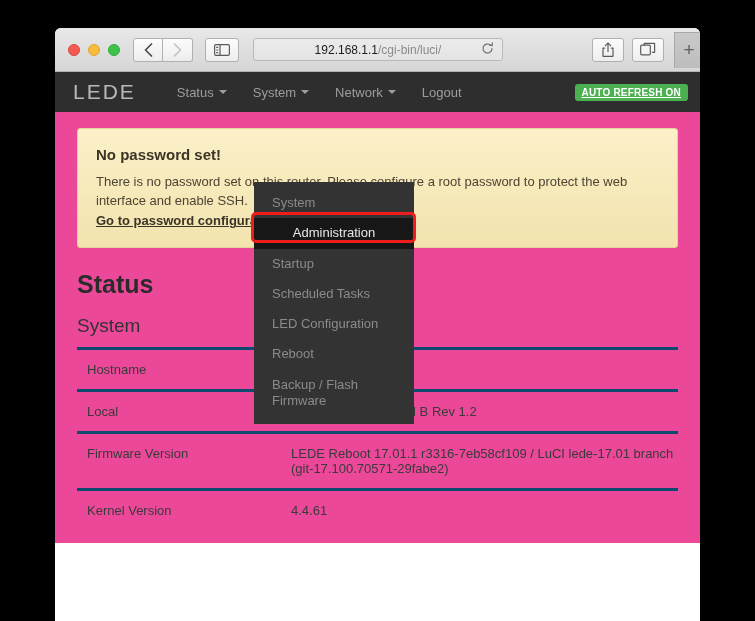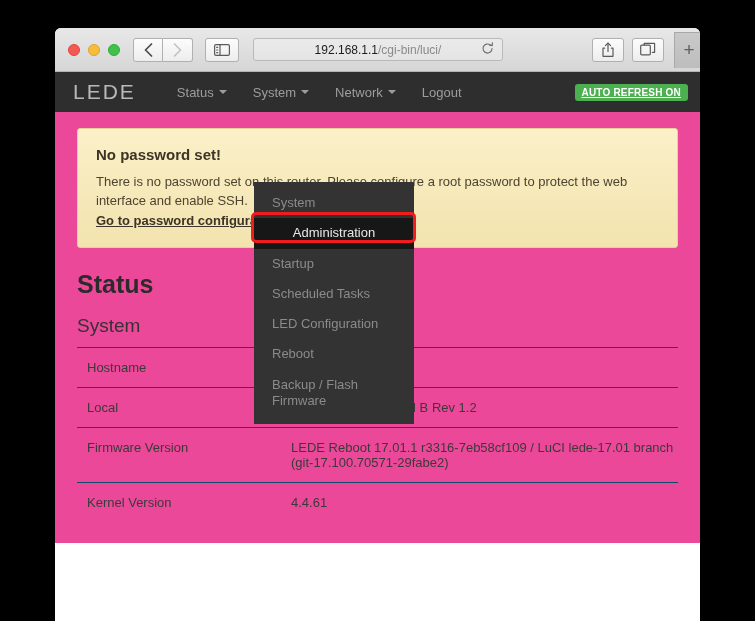--- a/index.html
+++ b/index.html
@@ -206,21 +206,21 @@
   }
   h2#section-title {
     font-size: 19px;
     font-weight: normal;
     color: #333;
     margin: 16px 0 10px 0;
   }
 
   
   #status-table { width: 100%; border-collapse: collapse; font-size: 13px; }
-  #status-table tr { border-top: 1px solid #0c4a6e; }
+  #status-table tr { border-top: 3px solid #0c4a6e; }
   #status-table td { padding: 12px 4px; color: #3a3a3a; vertical-align: top; }
   #status-table td.k { width: 210px; padding-left: 10px; }
   #status-table td.v { color: #3a3a3a; }
 </style>
 </head>
 <body>
 
 <div id="browser-window">
 
   <div id="toolbar">

